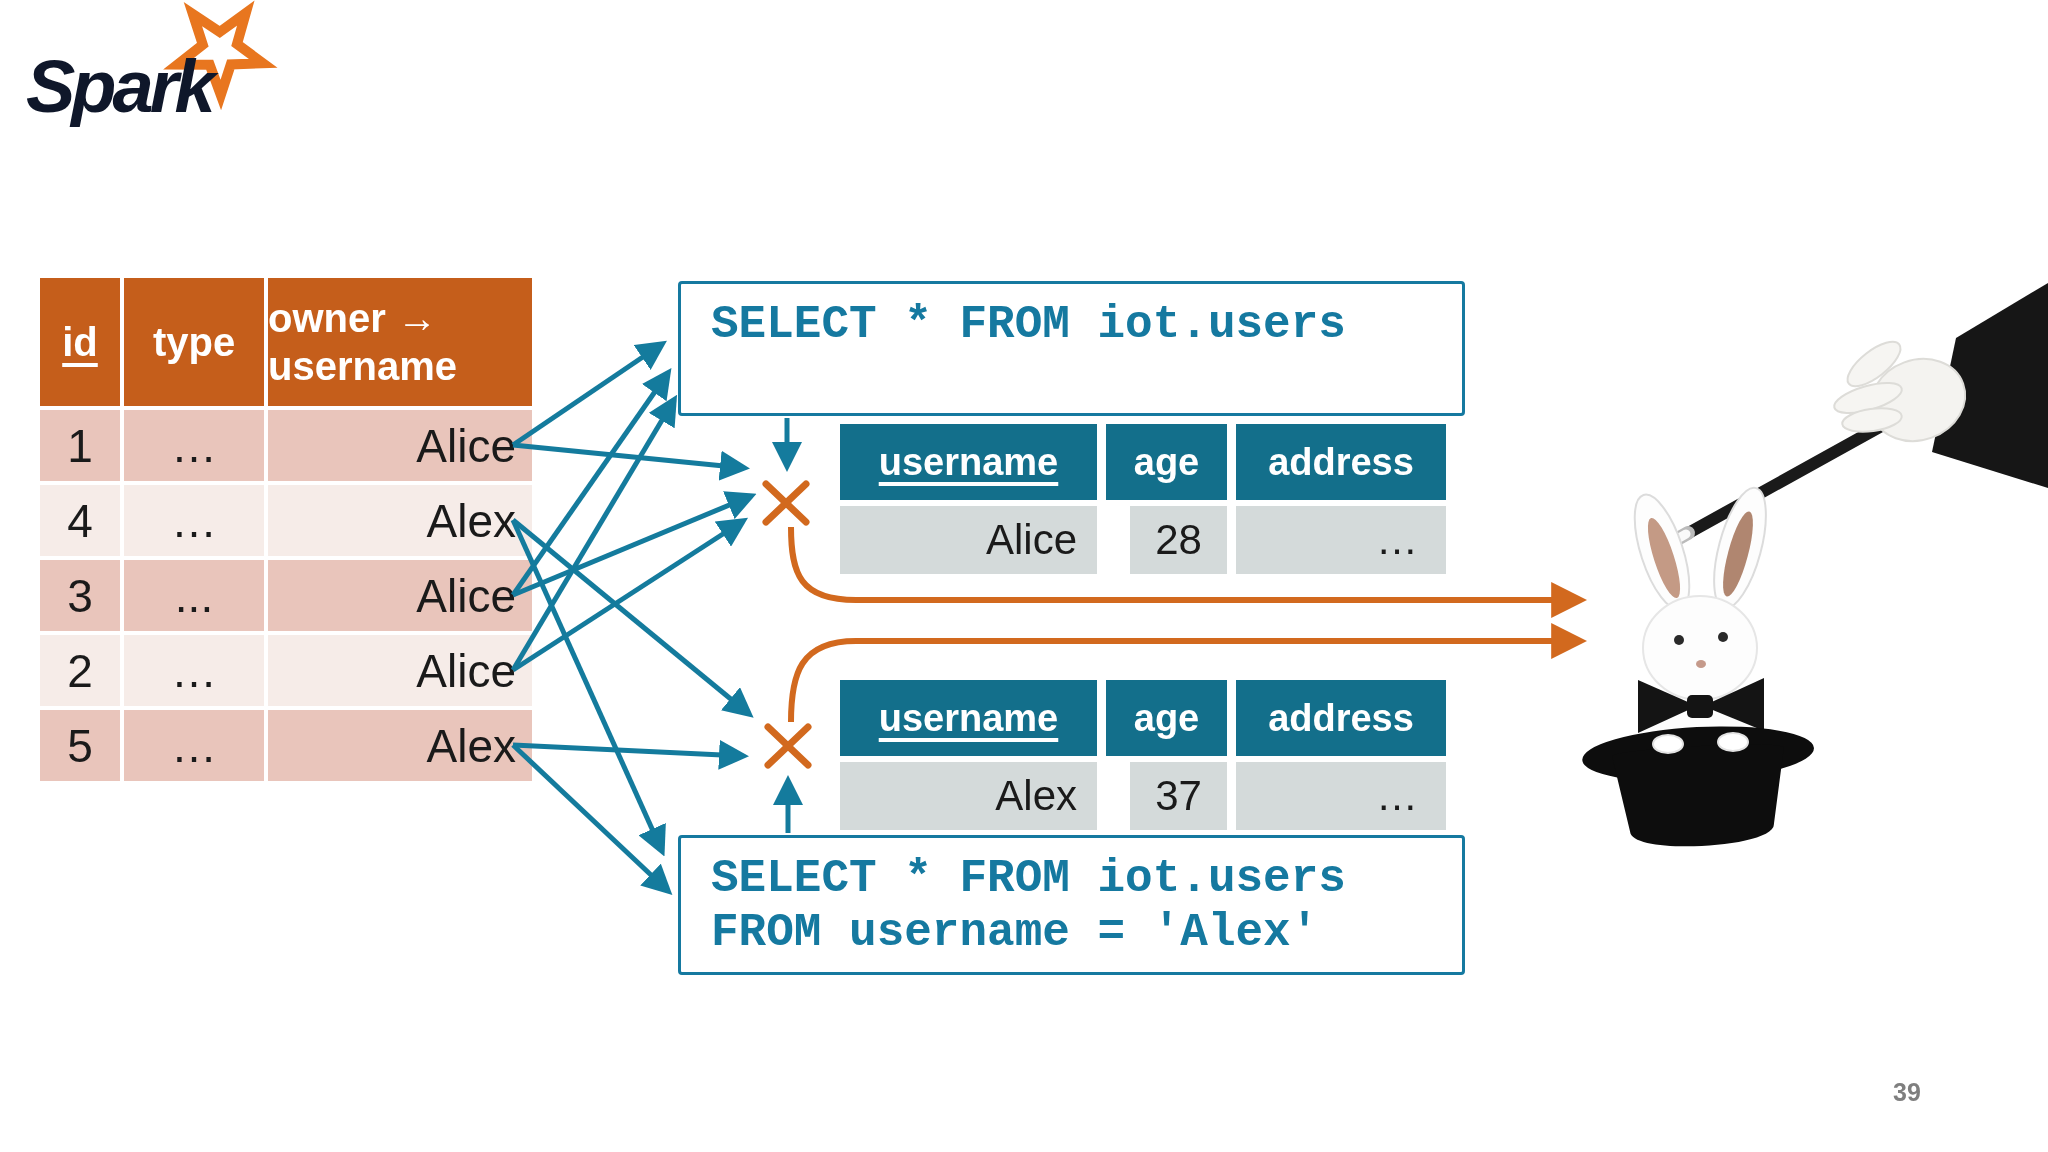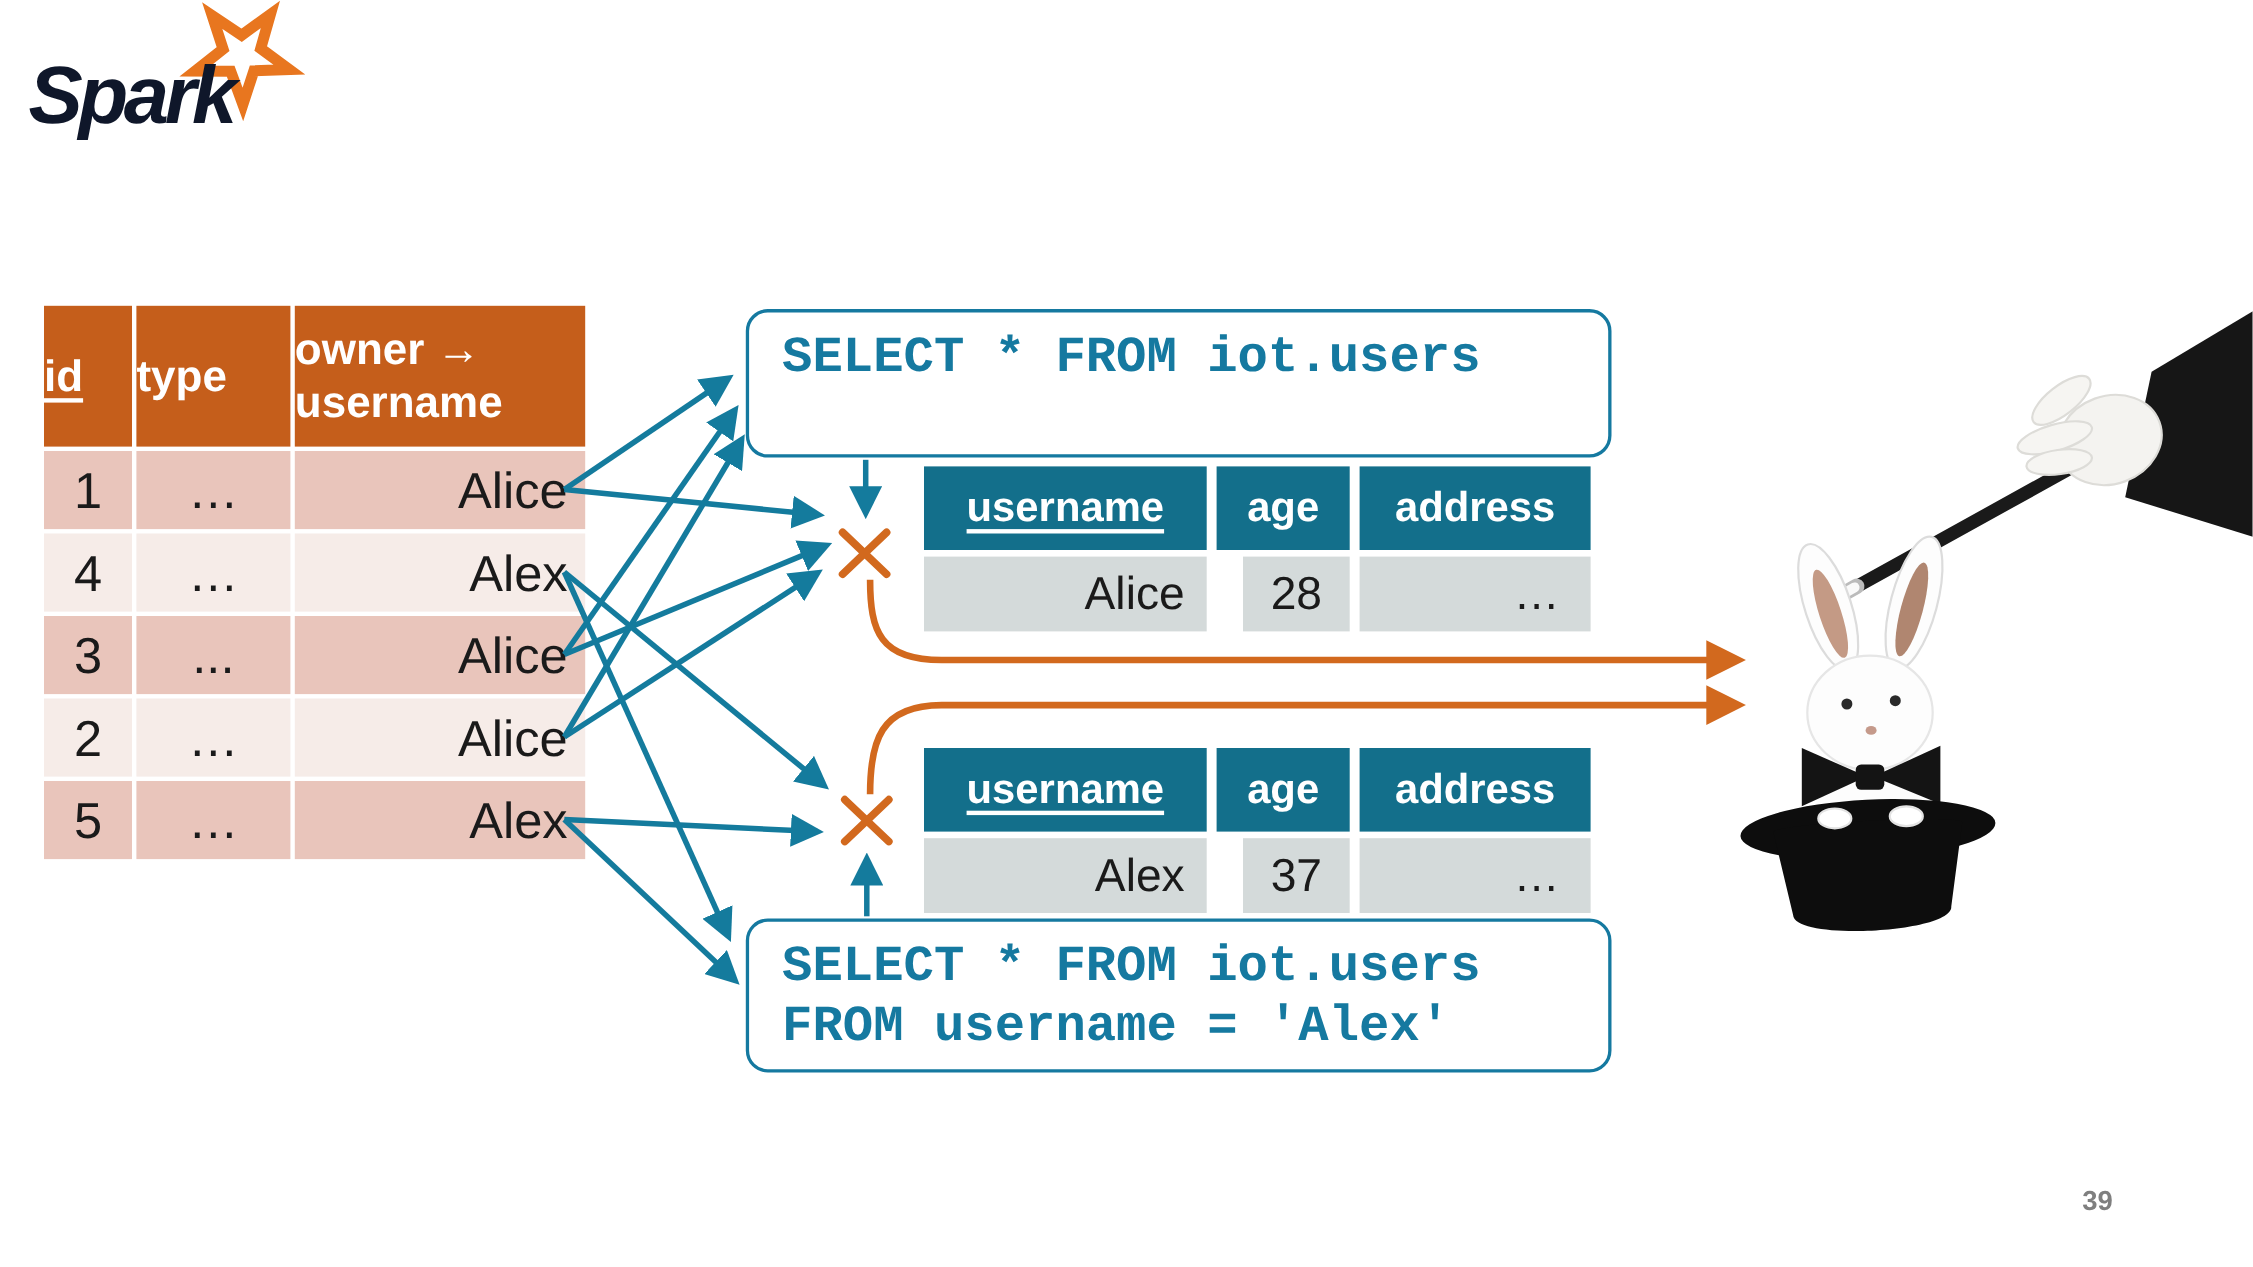--- a/index.html
+++ b/index.html
@@ -7,29 +7,29 @@
          font-family:"Liberation Sans",sans-serif;}
   
   .logo-text{position:absolute;left:26px;top:44px;font-size:74px;font-weight:bold;font-style:italic;
              color:#0f172a;letter-spacing:-4px;z-index:3;}
   .logo-star{position:absolute;left:150px;top:-6px;z-index:2;}
   .slide-title{position:absolute;left:292px;top:46px;font-size:63px;color:#c8641e;z-index:3;white-space:nowrap;}
   
   .src-table{position:absolute;left:40px;top:278px;display:grid;grid-template-columns:80px 140px 264px;
              grid-auto-rows:auto;gap:4px;z-index:2;}
   .src-hcell{background:#c55e1b;color:#ffffff;font-weight:bold;font-size:40px;height:128px;
-             display:flex;align-items:center;line-height:48px;}
+             display:flex;align-items:center;justify-content:center;line-height:48px;}
   .src-hcell.owner{justify-content:flex-start;padding-left:0;box-sizing:border-box;}
   .src-cell{height:71px;display:flex;align-items:center;justify-content:center;font-size:46px;color:#1a1a1a;}
   .src-cell.owner{justify-content:flex-end;padding-right:16px;box-sizing:border-box;}
   .rowA{background:#e9c5bb;}
   .rowB{background:#f6ece8;}
   .u{text-decoration:underline;text-underline-offset:7px;text-decoration-thickness:4px;}
   
-  .query-box{position:absolute;left:678px;width:787px;border:3px solid #1579a0;border-radius:20px;
+  .query-box{position:absolute;left:678px;width:787px;border:3px solid #1579a0;border-radius:4px;
              background:#ffffff;z-index:2;box-sizing:border-box;
              font-family:"Liberation Mono",monospace;font-weight:bold;font-size:46px;color:#1579a0;
              padding:14px 0 14px 30px;line-height:54px;white-space:nowrap;}
   #query-box-1{top:281px;height:135px;}
   #query-box-2{top:835px;height:140px;}
   
   .res-table{position:absolute;left:840px;display:grid;grid-template-columns:257px 121px 210px;
              gap:6px 9px;z-index:2;}
   #res-table-1{top:424px;}
   #res-table-2{top:680px;}

